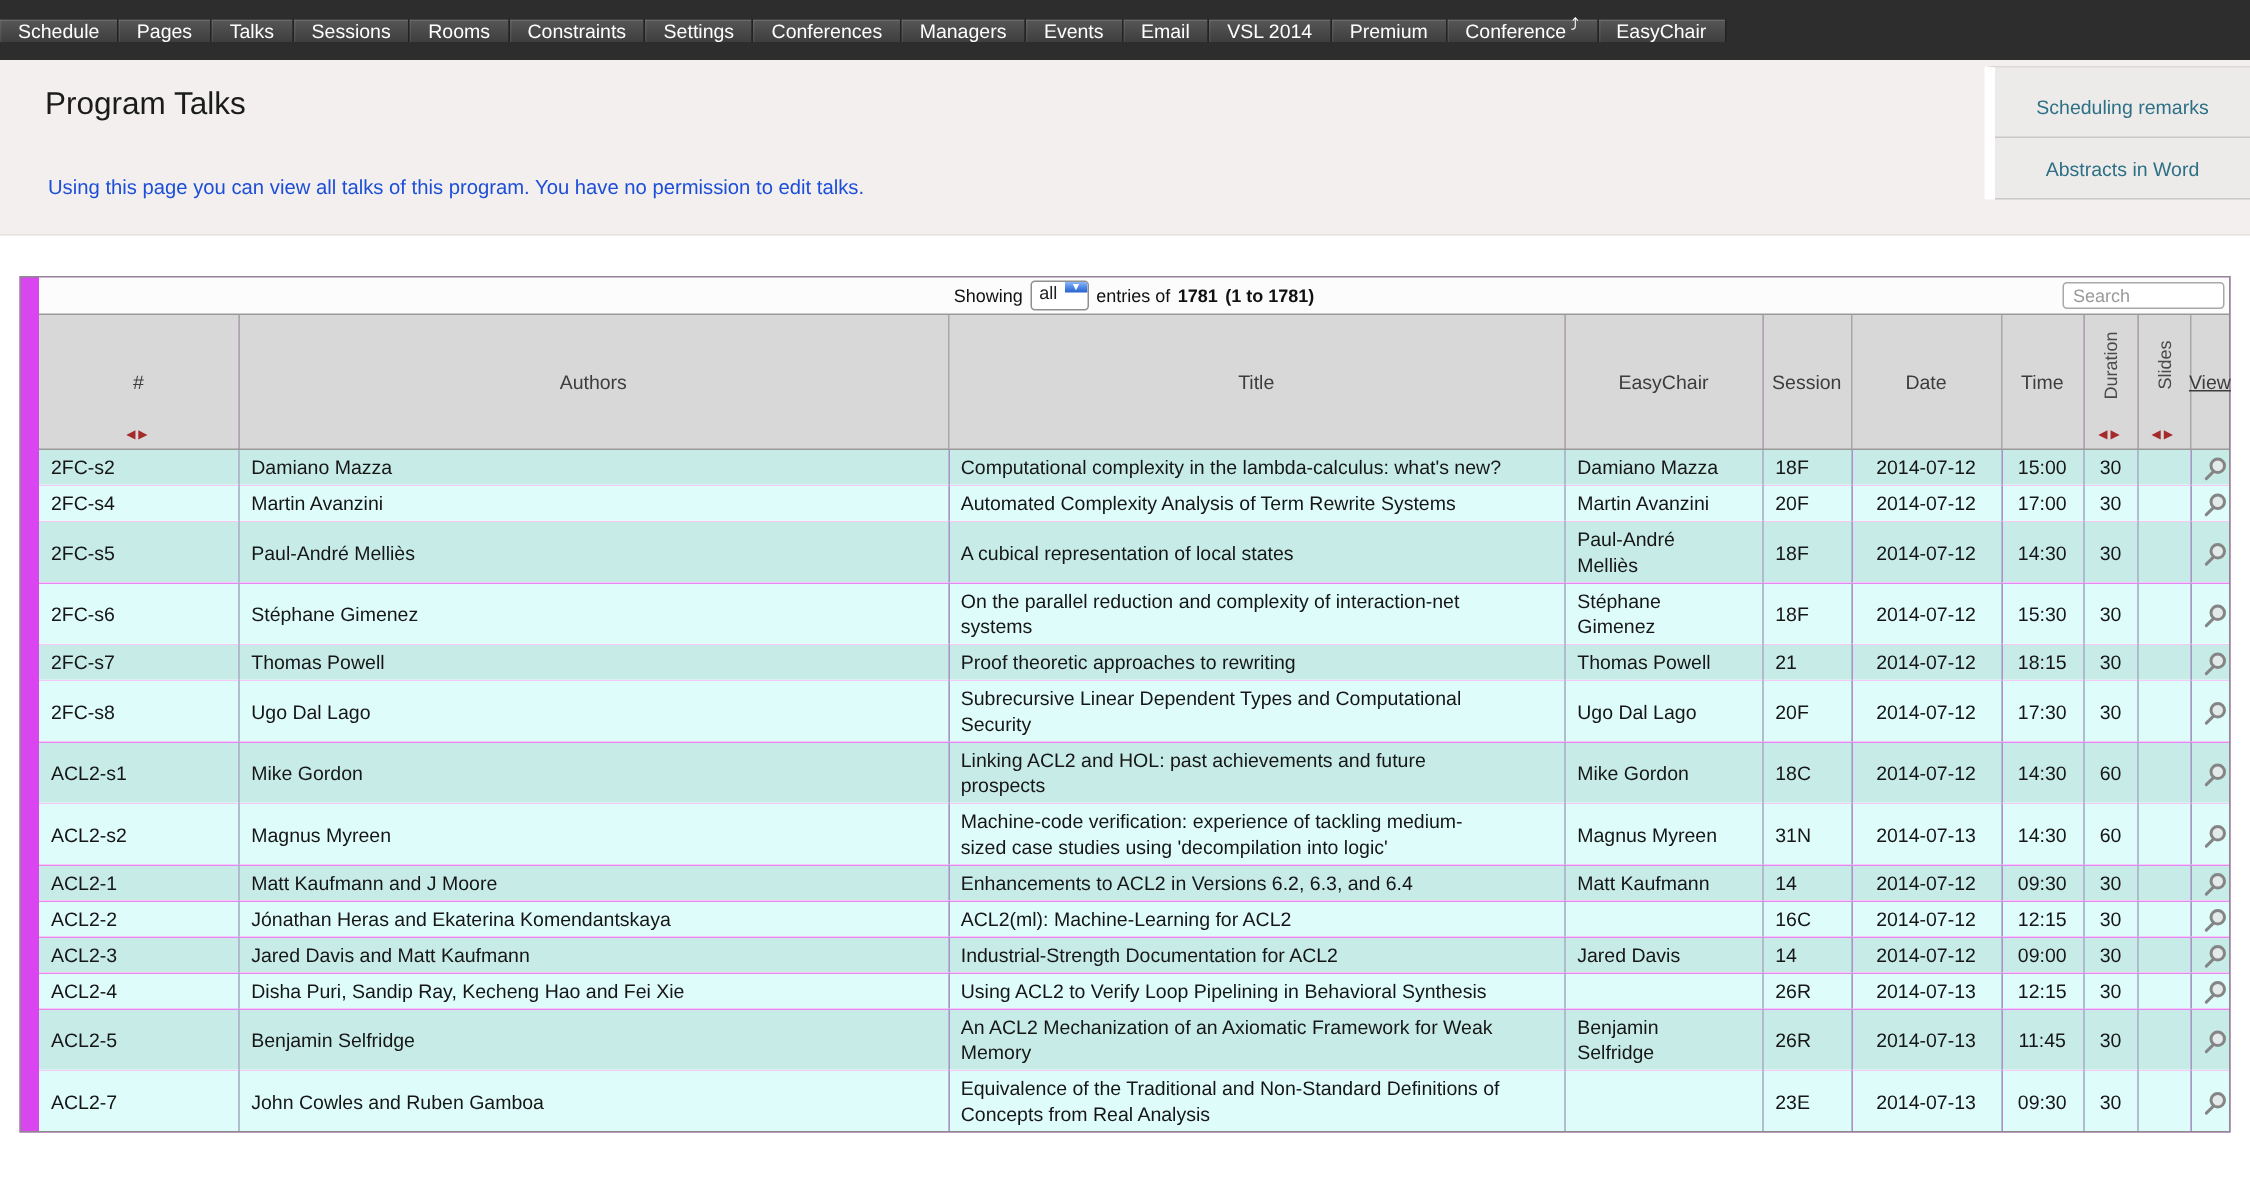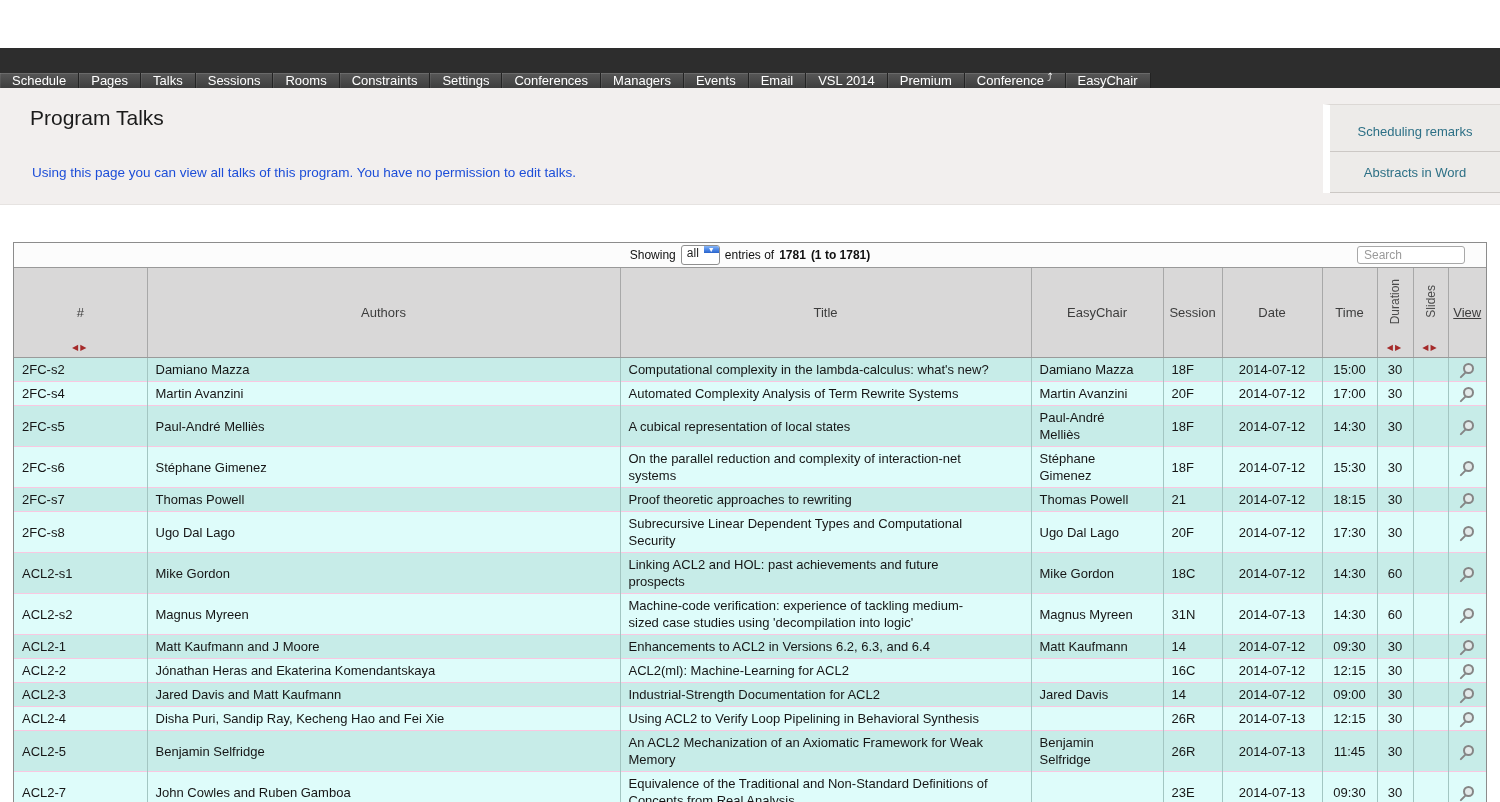--- a/index.html
+++ b/index.html
@@ -1,48 +1,48 @@
 <!DOCTYPE html>
 <html><head>
 <meta charset="utf-8">
 <style>
   html,body{margin:0;padding:0;background:#fff;}
   body{width:1500px;height:802px;overflow:hidden;font-family:"Liberation Sans",sans-serif;}
 
   
-  .topnav{height:40px;background:#2d2d2d;display:flex;align-items:flex-end;margin-top:48px;}
+  .topnav{height:40px;background:#2d2d2d;display:flex;align-items:center;}
   .nav-tab{display:flex;align-items:center;padding:0 12px;font-size:13px;color:#fff;
     background:linear-gradient(#575757,#3e3e3e);border-right:1px solid #232323;
     box-shadow:inset 0 1px 0 rgba(255,255,255,.12), inset 1px 0 0 rgba(255,255,255,.07);
     cursor:pointer;white-space:nowrap;}
   .nav-filler{flex:1;background:#343434;}
   .conference-icon{font-size:11px;margin-left:3px;position:relative;top:-4px;color:#fff;}
 
   
   .header-band{position:relative;height:116px;background:#f2efee;border-bottom:1px solid #e6e3e1;}
   .page-title{position:absolute;left:30px;top:18px;font-size:21px;color:#1b1b1b;}
   .page-desc{position:absolute;left:32px;top:77px;font-size:13.5px;color:#1d4ed8;}
 
-  .side-panel{position:absolute;top:16px;right:0;width:170px;background:#edebe9;
+  .side-panel{position:absolute;top:4px;right:0;width:170px;background:#edebe9;
     border-left:7px solid #fff;border-top:1px solid #dcd8d5;padding-top:6px;}
   .side-link{height:40px;display:flex;align-items:center;justify-content:center;
     font-size:13px;color:#2d7086;border-bottom:1px solid #ccc8c5;cursor:pointer;}
 
   
-  .table-wrap{margin:37px 13px 0;border:1px solid #8c8c8c;background:#ec4899;}
+  .table-wrap{margin:27px 13px 0;border:1px solid #8c8c8c;background:#d946ef;padding-left:12px;}
 
   .table-toolbar{height:24px;position:relative;background:#fcfcfc;border-bottom:1px solid #999;}
   .toolbar-center{position:absolute;left:0;right:0;top:0;bottom:0;display:flex;
     justify-content:center;align-items:center;gap:5px;font-size:12px;color:#111;}
   .fake-select{display:inline-flex;align-items:flex-start;height:18px;border:1px solid #8f8f8f;
     border-radius:3px;overflow:hidden;background:#fff;cursor:pointer;}
   .fake-select .val{padding:0 5px;font-size:12px;color:#222;display:flex;align-items:center;}
   .fake-select .arrow{width:15px;background:linear-gradient(#8ab8f8 0%,#4a86e8 55%,#2b63c9 100%);
     color:#fff;font-size:7px;display:flex;align-items:center;justify-content:center;}
-  .search-input{position:absolute;right:21px;top:3px;width:94px;height:16px;border:1px solid #a8a8a8;
+  .search-input{position:absolute;right:3px;top:3px;width:94px;height:16px;border:1px solid #a8a8a8;
     border-radius:3px;font-size:12px;padding:0 6px;color:#333;font-family:inherit;outline:none;}
   .search-input::placeholder{color:#9a9a9a;}
 
   table{width:100%;border-collapse:collapse;table-layout:fixed;}
   thead th{height:89px;background:#d9d8d8;border-right:1px solid #a8a8a8;border-bottom:1px solid #9a9a9a;
     font-weight:normal;font-size:13px;color:#3d3d3d;padding:0;}
   thead th:last-child{border-right:none;text-decoration:underline;}
   .th-flex{position:relative;height:100%;display:flex;align-items:center;justify-content:center;}
   .sort-arrows{position:absolute;bottom:5px;left:50%;transform:translateX(-50%);
     color:#a52a2a;font-size:8px;letter-spacing:2px;white-space:nowrap;cursor:pointer;}

